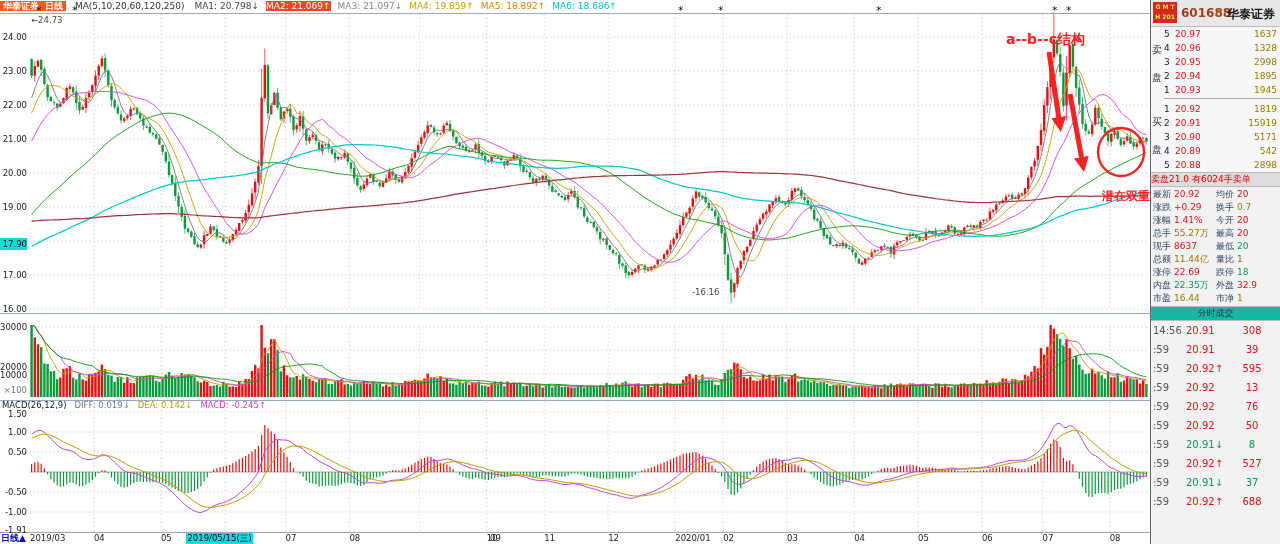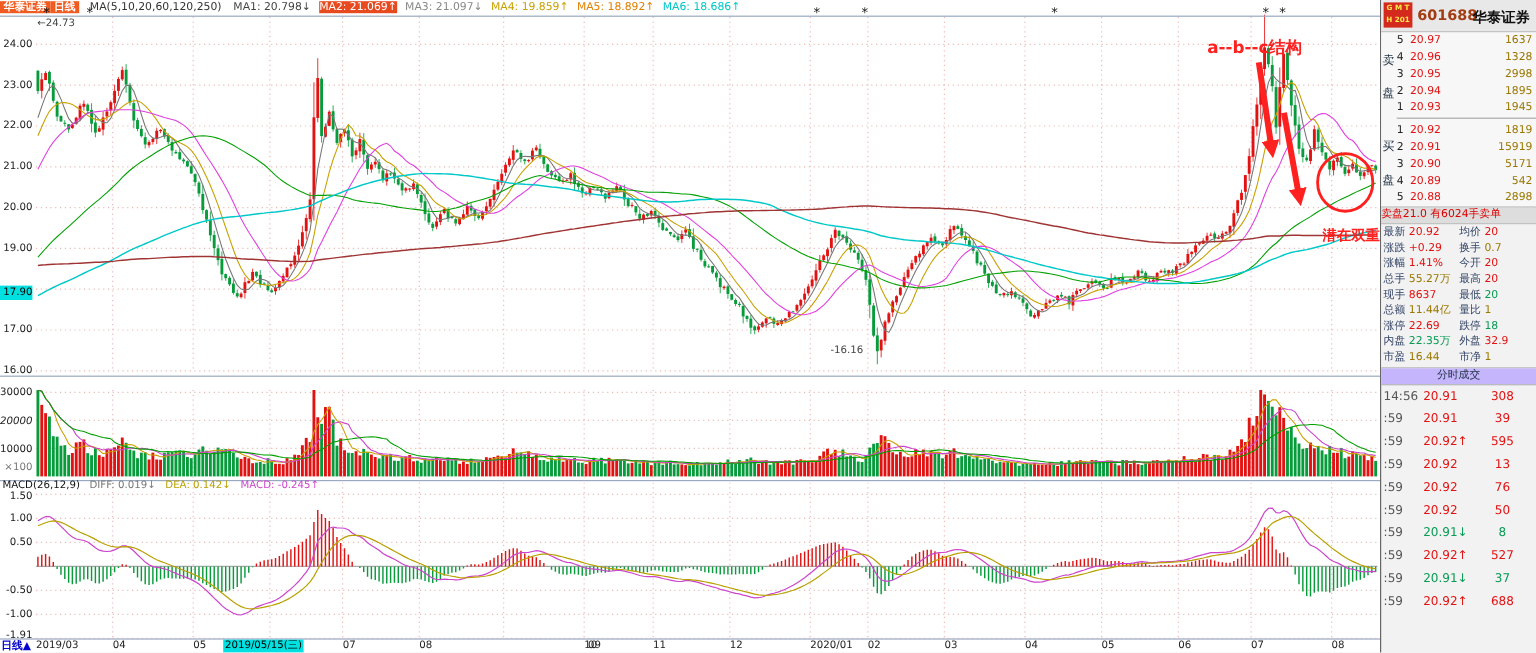--- a/index.html
+++ b/index.html
@@ -52,21 +52,21 @@
   #marquee{height:13px;line-height:13px;background:#ddd;color:#d00;overflow:hidden;white-space:nowrap;border-bottom:1px solid #bbb;}
   #stats{padding:1px 0;border-bottom:1px solid #bbb;background:#f2f2f2;}
   .stat-row{display:flex;height:13px;line-height:13px;}
   .st-l,.st-l2{width:21px;padding-left:2px;color:#346;}
   .st-v{width:40px;overflow:hidden;white-space:nowrap;}
   .st-v2{flex:1;overflow:hidden;white-space:nowrap;}
   #wide-stats{border-bottom:1px solid #bbb;}
   .wstat{display:flex;height:13px;line-height:13px;}
   .w-l{width:40px;padding-left:2px;color:#346;}
   .w-v{flex:1;color:#9a7800;overflow:hidden;white-space:nowrap;}
-  #ts-header{height:13px;line-height:13px;text-align:center;background:#c4b5fd;border-bottom:1px solid #bbb;color:#234;}
+  #ts-header{height:13px;line-height:13px;text-align:center;background:#14b8a6;border-bottom:1px solid #bbb;color:#234;}
   #ticks{overflow:hidden;}
   .tick-row{display:flex;height:19px;line-height:19px;font-size:10px;}
   .tk-time{width:33px;padding-left:2px;color:#555;}
   .tk-price{width:42px;color:#e31212;}
   .tk-vol{flex:1;text-align:center;padding-right:4px;}
 </style>
 </head>
 <body>
 
 <div id="app">
@@ -1589,21 +1589,21 @@
     <div id="corner-label">日线▲</div>
   <div class="pa-label" style="top: 32px;">24.00</div>
       <div class="pa-label" style="top: 66px;">23.00</div>
       <div class="pa-label" style="top: 100px;">22.00</div>
       <div class="pa-label" style="top: 134px;">21.00</div>
       <div class="pa-label" style="top: 168px;">20.00</div>
       <div class="pa-label" style="top: 202px;">19.00</div>
       <div class="pa-label" style="top: 270px;">17.00</div>
       <div class="pa-label" style="top: 304px;">16.00</div>
       <div class="pa-label" style="top: 322px;">30000</div>
-      <div class="pa-label" style="top: 346px; font-style: italic;">20000</div>
+      <div class="pa-label" style="top: 362px;">20000</div>
       <div class="pa-label" style="top: 370px;">10000</div>
       <div class="pa-label unit" style="top: 385px;">×100</div>
       <div class="pa-label" style="top: 409px;">1.50</div>
       <div class="pa-label" style="top: 427px;">1.00</div>
       <div class="pa-label" style="top: 447px;">0.50</div>
       <div class="pa-label" style="top: 487px;">-0.50</div>
       <div class="pa-label" style="top: 507px;">-1.00</div>
       <div class="pa-label" style="top: 525px;">-1.91</div>
       <div class="asterisk" style="left: 36px;">*</div>
       <div class="asterisk" style="left: 72px;">*</div>

